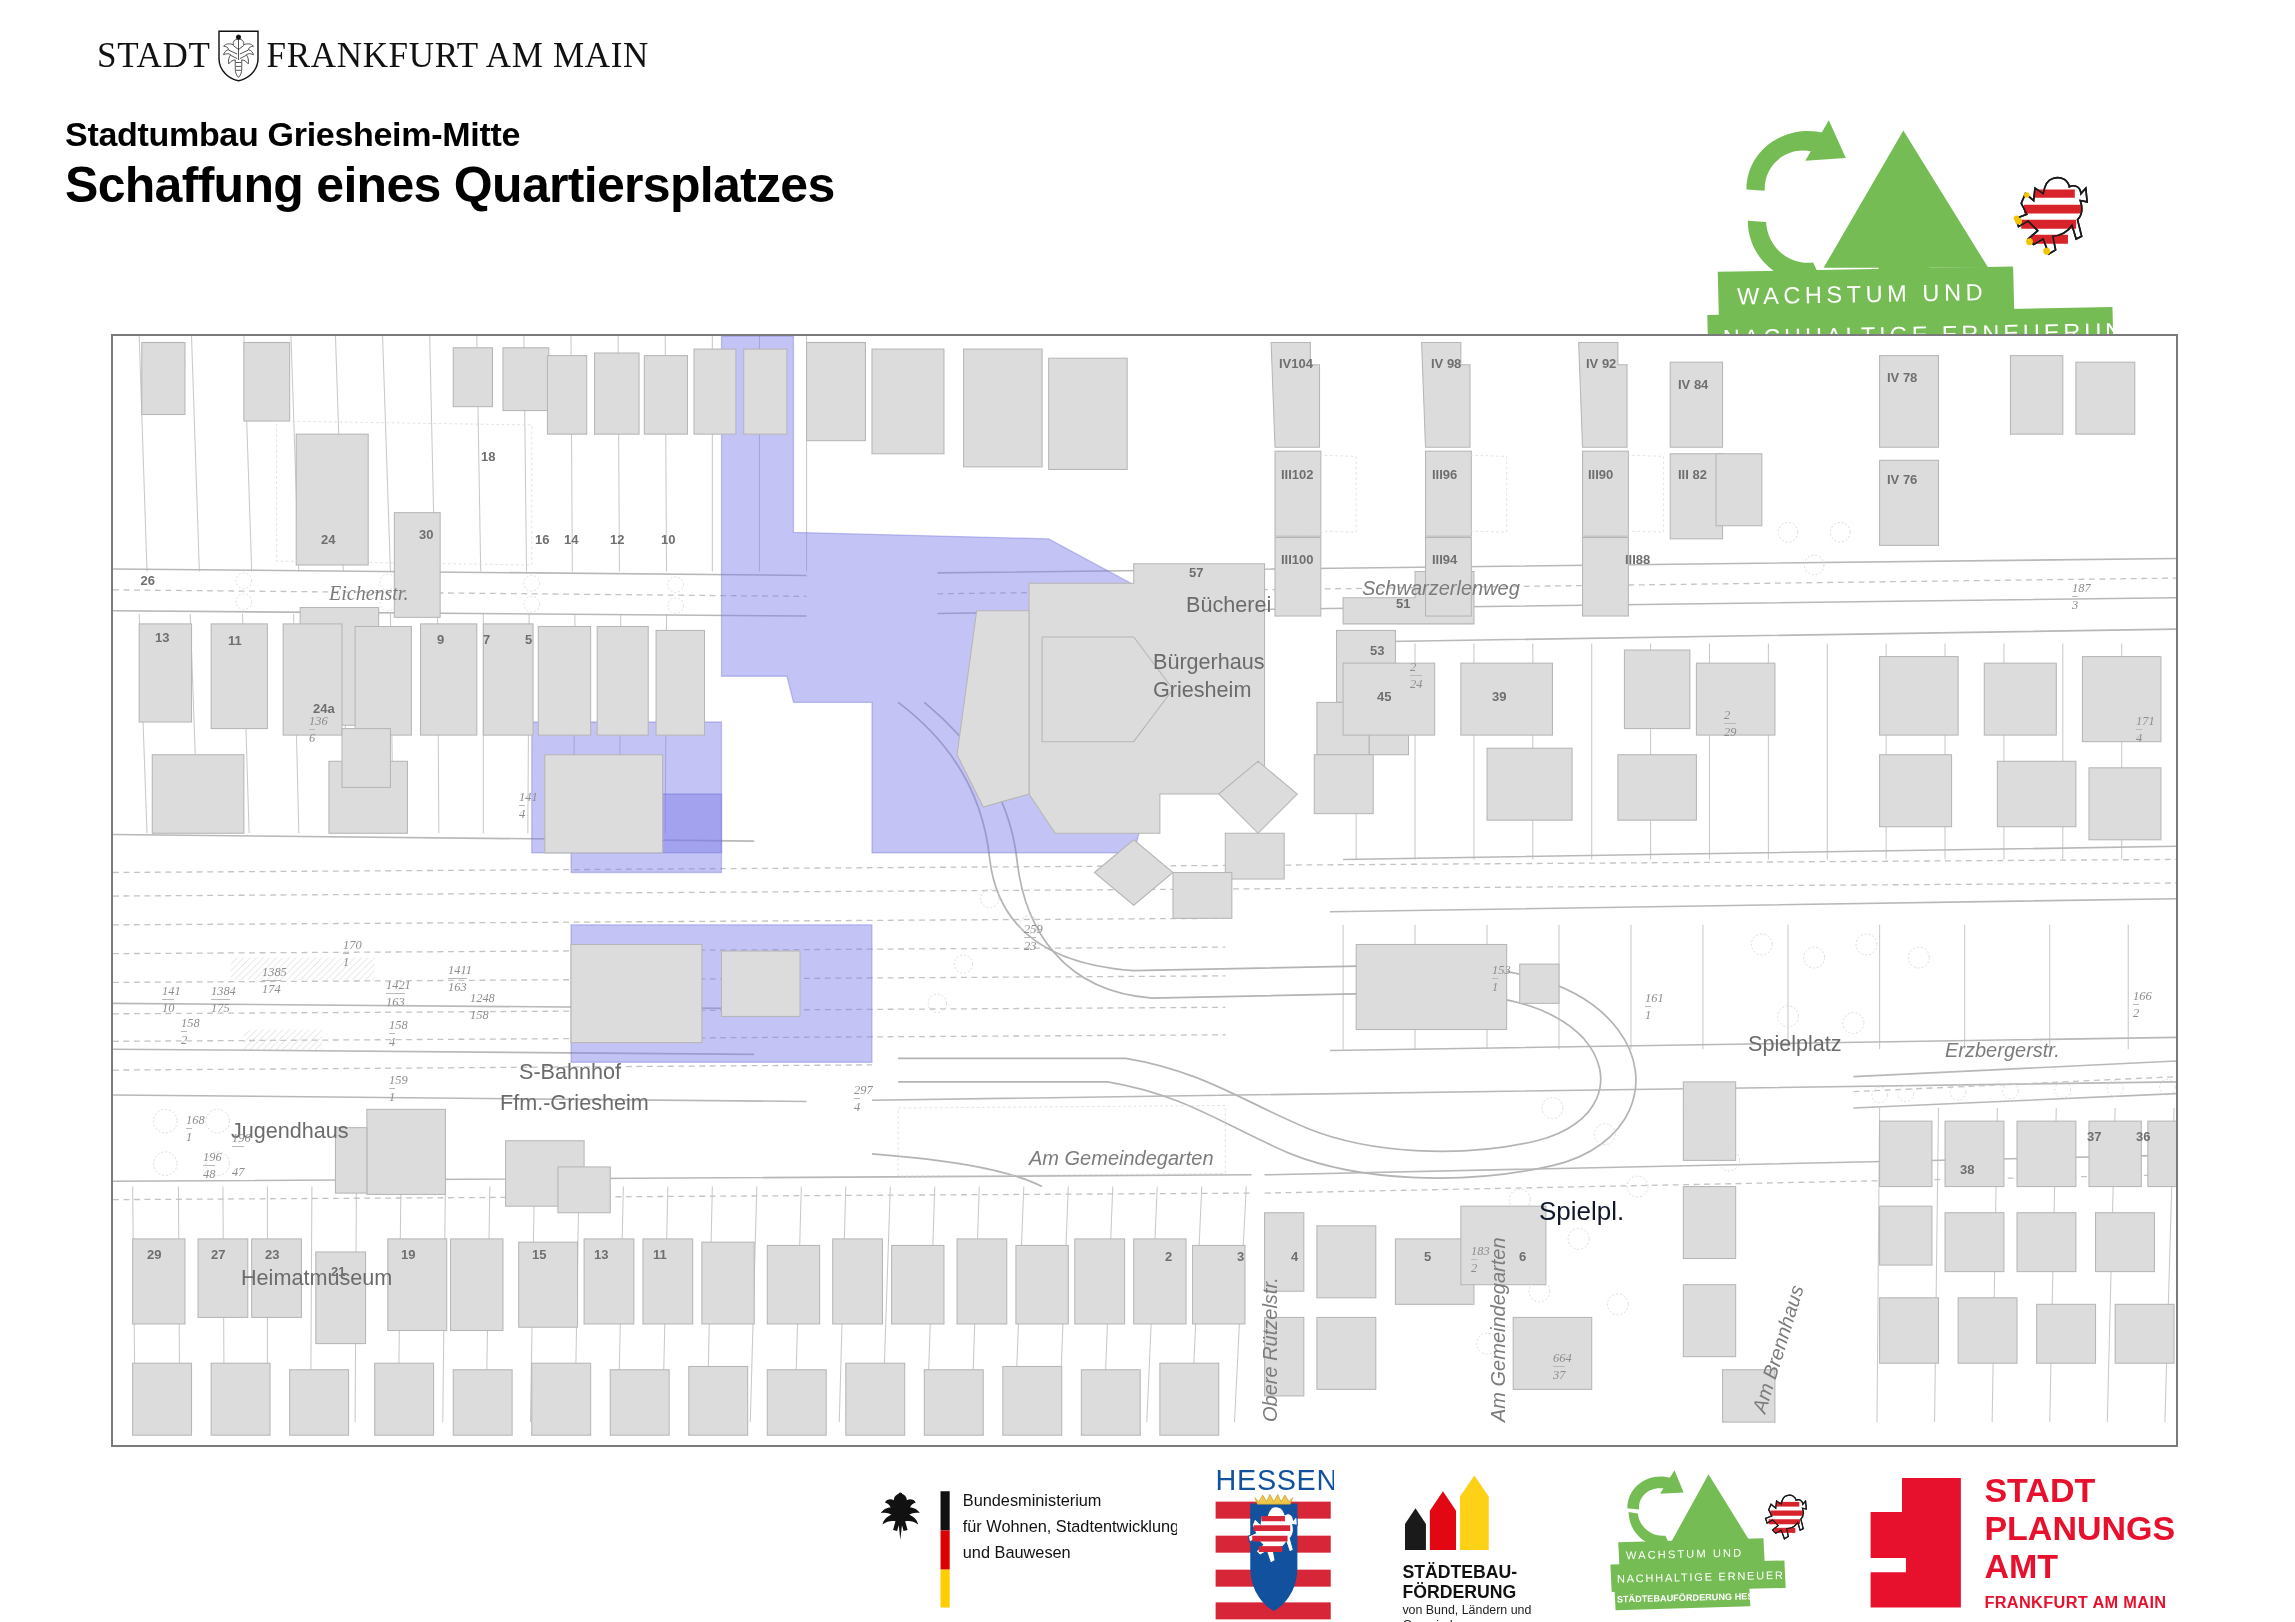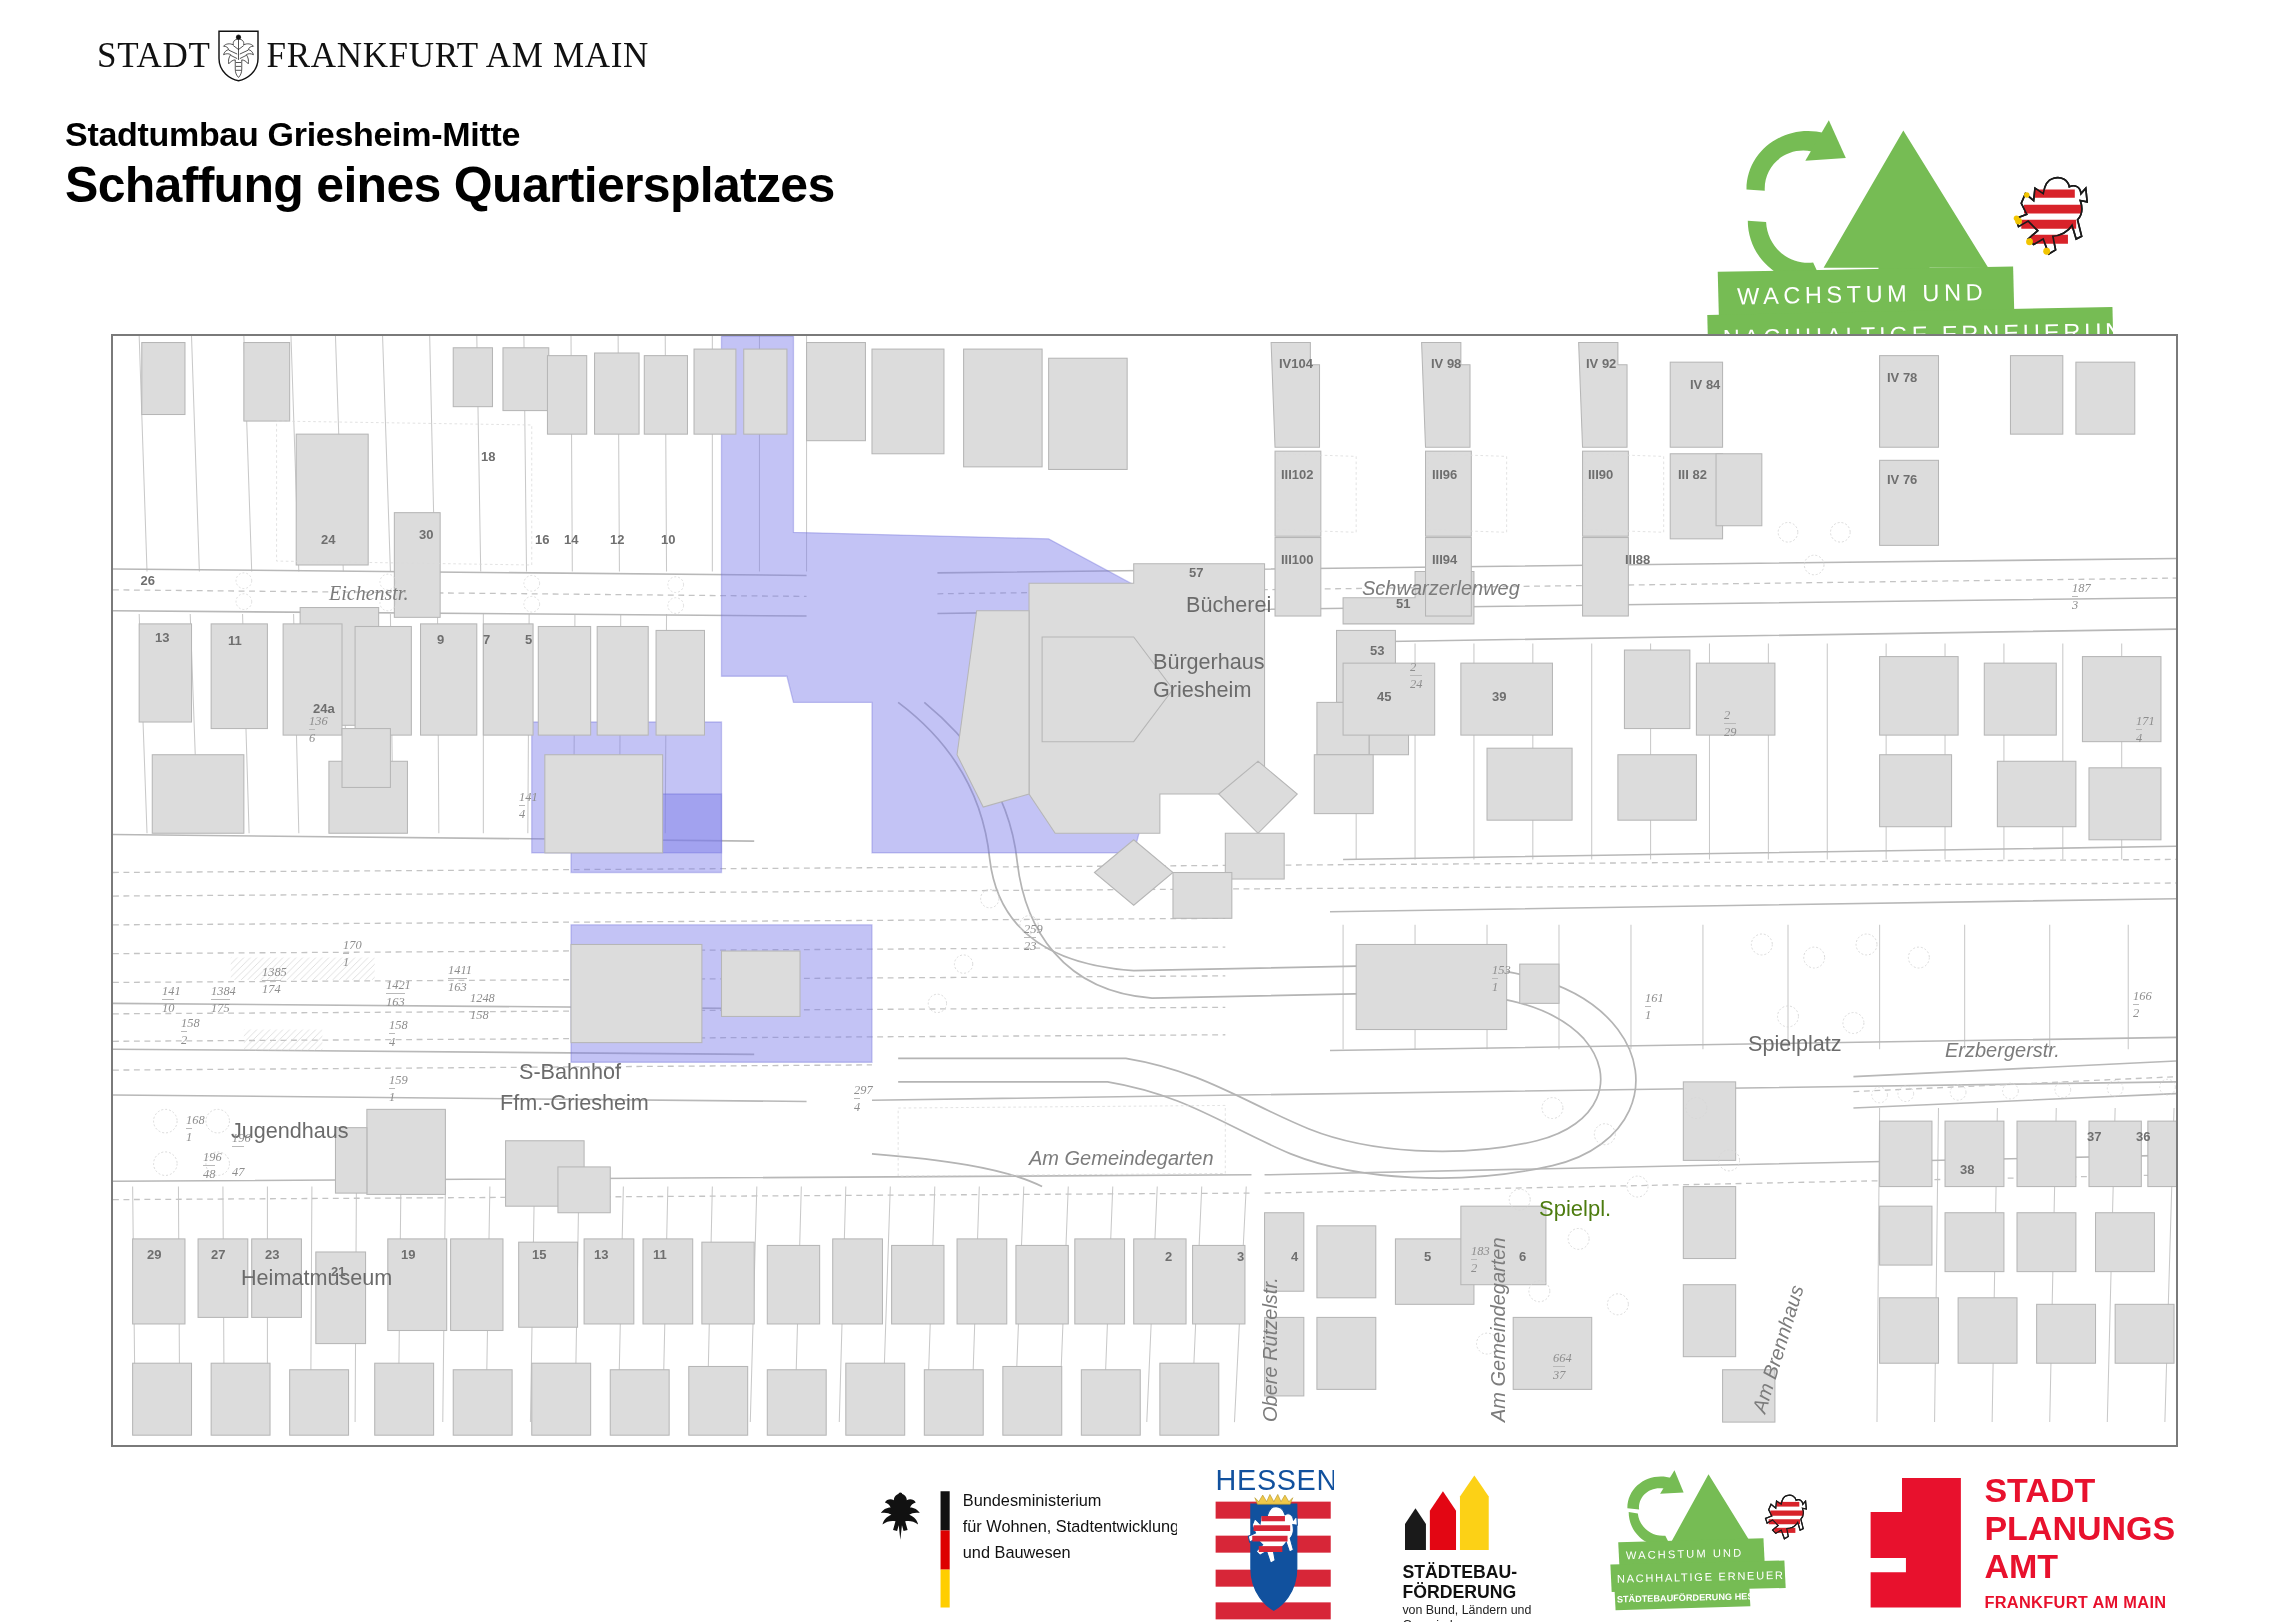--- a/index.html
+++ b/index.html
@@ -27,21 +27,21 @@
 
   
   #map-frame{position:absolute;left:111px;top:334px;width:2063px;height:1109px;
              border:2.6px solid #7a7a7a;background:#ffffff;overflow:hidden;}
   #map-svg{position:absolute;left:0;top:0;width:100%;height:100%;display:block;}
 
   .map-label{position:absolute;font-family:"Liberation Sans",sans-serif;
              color:#6e6e6e;white-space:nowrap;pointer-events:none;}
   .lbl-street{font-style:italic;font-size:20px;color:#7c7c7c;}
   .lbl-place{font-size:21.6px;color:#6b6b6b;}
-  .lbl-place-sm{font-size:22px;color:#4d7c0f;}
+  .lbl-place-sm{font-size:26px;color:#0f172a;}
   .lbl-vert{transform-origin:left top;}
 
   .parcel-num{position:absolute;font-size:12.4px;color:#8e8e8e;
               font-family:"Liberation Serif",serif;font-style:italic;}
   .house-num{position:absolute;font-size:13px;color:#6f6f6f;font-weight:bold;}
 
   
   #footer{position:absolute;left:0;top:1465px;width:2295px;height:157px;}
   .footer-logo{position:absolute;top:0;height:157px;}
 
@@ -471,21 +471,21 @@
 
   <div class="house-num" style="left:1166px;top:19.6px;">IV104</div>
   <div class="house-num" style="left:1168px;top:131px;">III102</div>
   <div class="house-num" style="left:1168px;top:216px;">III100</div>
   <div class="house-num" style="left:1318px;top:19.6px;">IV 98</div>
   <div class="house-num" style="left:1319px;top:131px;">III96</div>
   <div class="house-num" style="left:1319px;top:216px;">III94</div>
   <div class="house-num" style="left:1473px;top:19.6px;">IV 92</div>
   <div class="house-num" style="left:1475px;top:131px;">III90</div>
   <div class="house-num" style="left:1512px;top:216px;">III88</div>
-  <div class="house-num" style="left:1565px;top:41px;margin-left:12px;">IV 84</div>
+  <div class="house-num" style="left:1565px;top:41px;">IV 84</div>
   <div class="house-num" style="left:1565px;top:131px;">III 82</div>
   <div class="house-num" style="left:1774px;top:34px;">IV 78</div>
   <div class="house-num" style="left:1774px;top:136px;">IV 76</div>
   <div class="house-num" style="left:208px;top:196px;">24</div>
   <div class="house-num" style="left:200px;top:365px;">24a</div>
   <div class="house-num" style="left:368px;top:113px;">18</div>
   <div class="house-num" style="left:306px;top:191px;">30</div>
   <div class="house-num" style="left:27.5px;top:196px;margin-top:41px;">26</div>
   <div class="house-num" style="left:406px;top:196px;margin-left:16px;">16</div>
   <div class="house-num" style="left:451px;top:196px;">14</div>

